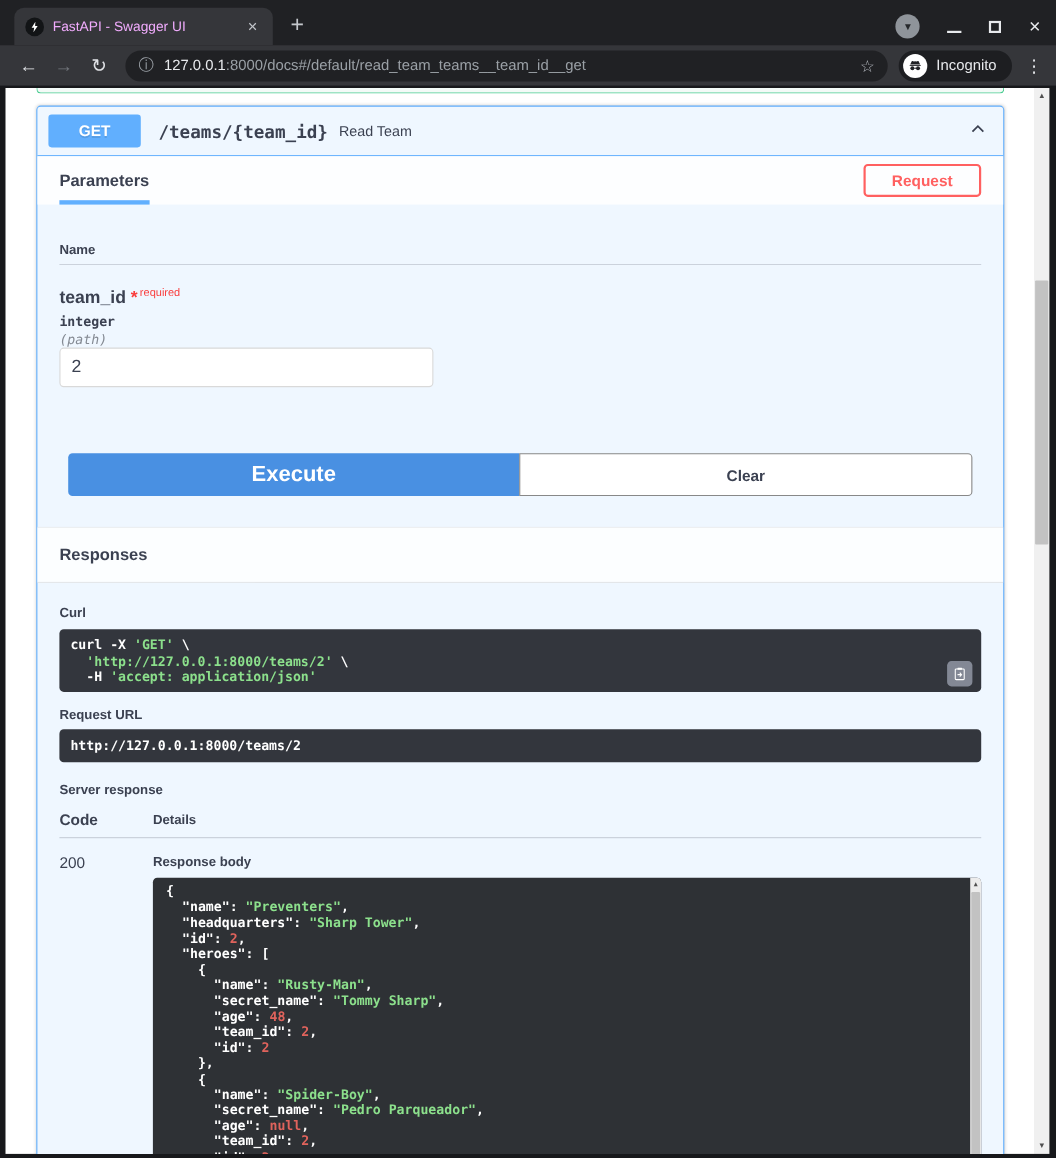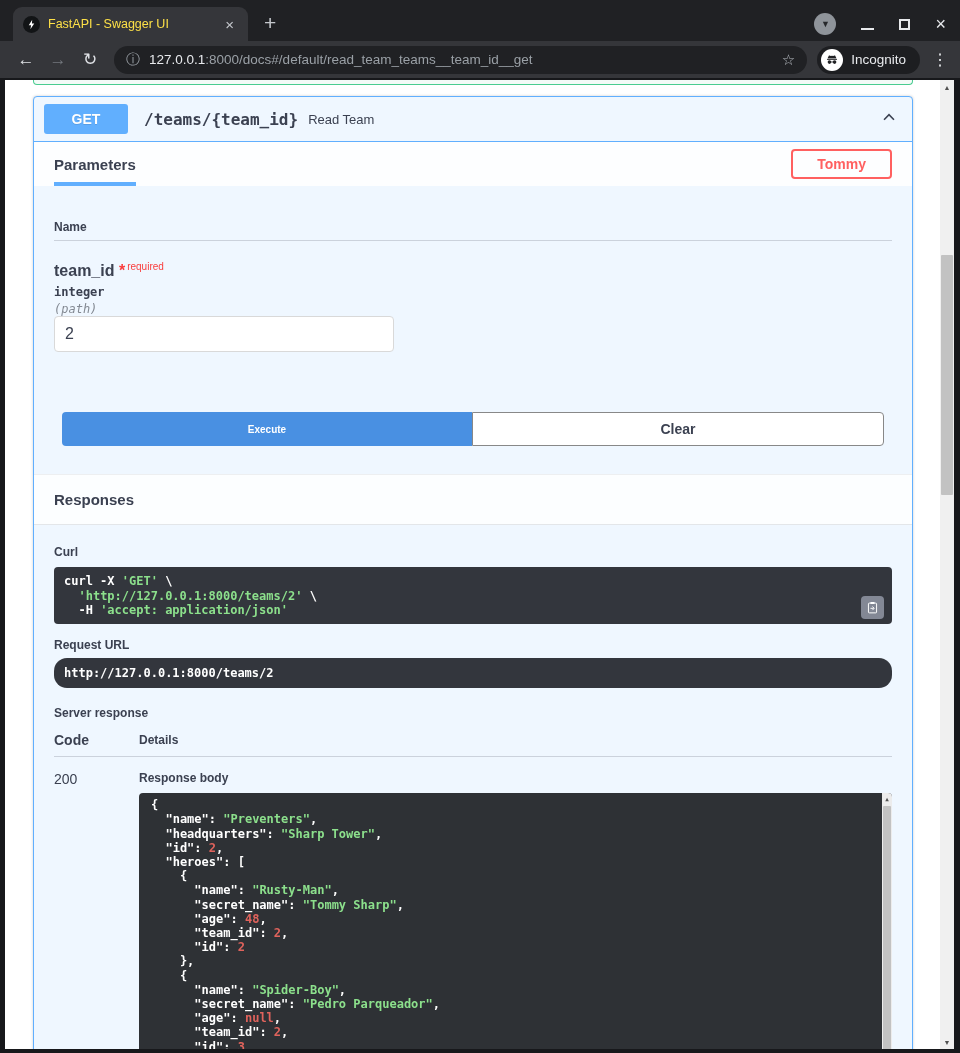--- a/index.html
+++ b/index.html
@@ -6,21 +6,21 @@
   html,body { width:960px; height:1053px; overflow:hidden; background:#17181b;
               font-family:"Liberation Sans", sans-serif; }
   .window { width:960px; height:1053px; display:flex; flex-direction:column; background:#17181b; }
 
   
   .tabstrip { height:41px; background:#202124; position:relative; display:flex; align-items:flex-end; flex:none; }
   .tab { margin-left:13px; width:235px; height:34px; background:#35363a; border-radius:9px 9px 0 0;
          display:flex; align-items:center; padding:0 10px; gap:8px; }
   .favicon { width:17px; height:17px; border-radius:50%; background:#121416; flex:none;
              display:flex; align-items:center; justify-content:center; }
-  .tab-title { color:#fde047; font-size:12.5px; flex:1; white-space:nowrap; overflow:hidden; }
+  .tab-title { color:#f0abfc; font-size:12.5px; flex:1; white-space:nowrap; overflow:hidden; }
   .tab-close { color:#c4c7cc; font-size:15px; line-height:1; padding:2px 4px; cursor:default; }
   .newtab { color:#c4c7cc; font-size:21px; font-weight:300; margin:0 0 8px 16px; line-height:1; }
   .win-controls { position:absolute; right:14px; top:13px; display:flex; align-items:center; gap:25px; }
   .caret-circle { width:22px; height:22px; border-radius:50%; background:#8f949a; color:#26282b;
                   font-size:9px; display:flex; align-items:center; justify-content:center; }
   .win-min { width:13px; height:2px; background:#e8eaed; margin-top:9px; }
   .win-max { width:11px; height:11px; border:2px solid #e8eaed; }
   .win-close { color:#e8eaed; font-size:18px; line-height:11px; }
 
   .toolbar { height:37px; background:#35363a; display:flex; align-items:center; padding:0 12px; gap:4px; flex:none; }
@@ -79,21 +79,21 @@
   .param-row { display:flex; padding-top:20px;flex-direction:column; }
   .param-name { font-size:16px; font-weight:bold; color:#3b4151; }
   .req-star { color:#f93e3e; }
   .req-label { color:#f93e3e; font-size:10px; vertical-align:super; margin-left:2px; font-weight:normal; }
   .param-type { font-family:"DejaVu Sans Mono", monospace; font-size:12px; font-weight:bold; color:#3b4151; margin-top:5px; }
   .param-in { font-family:"DejaVu Sans Mono", monospace; font-size:12px; font-style:italic; color:#848a93; margin-top:3px; }
   .param-input { width:340px; font-size:16px; color:#3b4151; padding:8px 10px; border:1px solid #d9d9d9;
                  border-radius:4px; font-family:inherit; background:#fff; }
 
   .execute-wrapper { display:flex; margin:60px 8px 0 8px; }
-  .btn-execute { flex:1; background:#4990e2; color:#fff; font-weight:bold; font-size:10px; border:none;
+  .btn-execute { flex:1; background:#4990e2; color:#fff; font-weight:bold; font-size:20px; border:none;
                  border-radius:4px 0 0 4px; padding:8px; font-family:inherit; }
   .btn-clear { flex:1; background:#fff; color:#3b4151; font-weight:bold; font-size:14px;
                border:1px solid #888; border-radius:0 4px 4px 0; padding:8px; font-family:inherit; }
 
   .responses-header { background:rgba(255,255,255,.8); border-top:1px solid rgba(59,65,81,.08);
                       border-bottom:1px solid rgba(59,65,81,.12); padding:16px 20px;
                       font-size:15px; font-weight:bold; color:#3b4151; }
   .responses-body { padding:20px; }
   .mini-label { font-size:12px; font-weight:bold; color:#3b4151; }
   .curl-label { margin-bottom:8px; }
@@ -105,21 +105,21 @@
   .tok-k { color:#ffffff; }
   .tok-s { color:#8ce08c; }
   .tok-n { color:#e0635c; }
 
   .curl-block { position:relative; background:#33363d; padding:7px 40px 7px 10px; }
   .copy-btn { position:absolute; right:8px; bottom:5px; width:23px; height:23px;
               background:rgba(140,145,158,.9); border:none; border-radius:4px;
               display:flex; align-items:center; justify-content:center; }
 
   .request-url-label { margin:14px 0 6px; }
-  .request-url-block { background:#33363d; padding:8px 10px;border-radius:13px; }
+  .request-url-block { background:#33363d; padding:8px 10px; }
 
   .server-response-label { margin:18px 0 0; }
   .code-table-head { display:flex; margin-top:12px; align-items:flex-end; }
   .code-col { width:85px; flex:none; font-size:14px; font-weight:bold; color:#3b4151; }
   .details-col { flex:1; font-size:12px; font-weight:bold; color:#3b4151; padding-bottom:1px; }
   .code-hr { border:none; border-bottom:1px solid rgba(59,65,81,.2); margin-top:8px; }
 
   .response-row { display:flex; padding-top:14px; }
   .code-val { width:85px; flex:none; font-size:14px; color:#3b4151; }
   .details-cell { flex:1; min-width:0; }
@@ -191,21 +191,21 @@
             <span class="summary-desc">Read Team</span>
             <span class="chevron">
               <svg width="18" height="18" viewBox="0 0 20 20">
                   <path d="M4.5 13 L10 7.5 L15.5 13" stroke="#3b4151" stroke-width="1.8" fill="none"></path>
                 </svg>
             </span>
           </div>
 
           <div class="tab-header-row">
             <span class="param-tab">Parameters</span>
-            <button class="cancel-btn">Tommy</button>
+            <button class="cancel-btn">Request</button>
           </div>
 
           <div class="params-body">
             <div class="table-head">
               <span class="col-name">Name</span>
             </div>
             <div class="param-row">
               <div class="col-name">
                 <div class="param-name"><span>team_id</span> <span class="req-star">*</span><span class="req-label">required</span></div>
                 <div class="param-type">integer</div>

